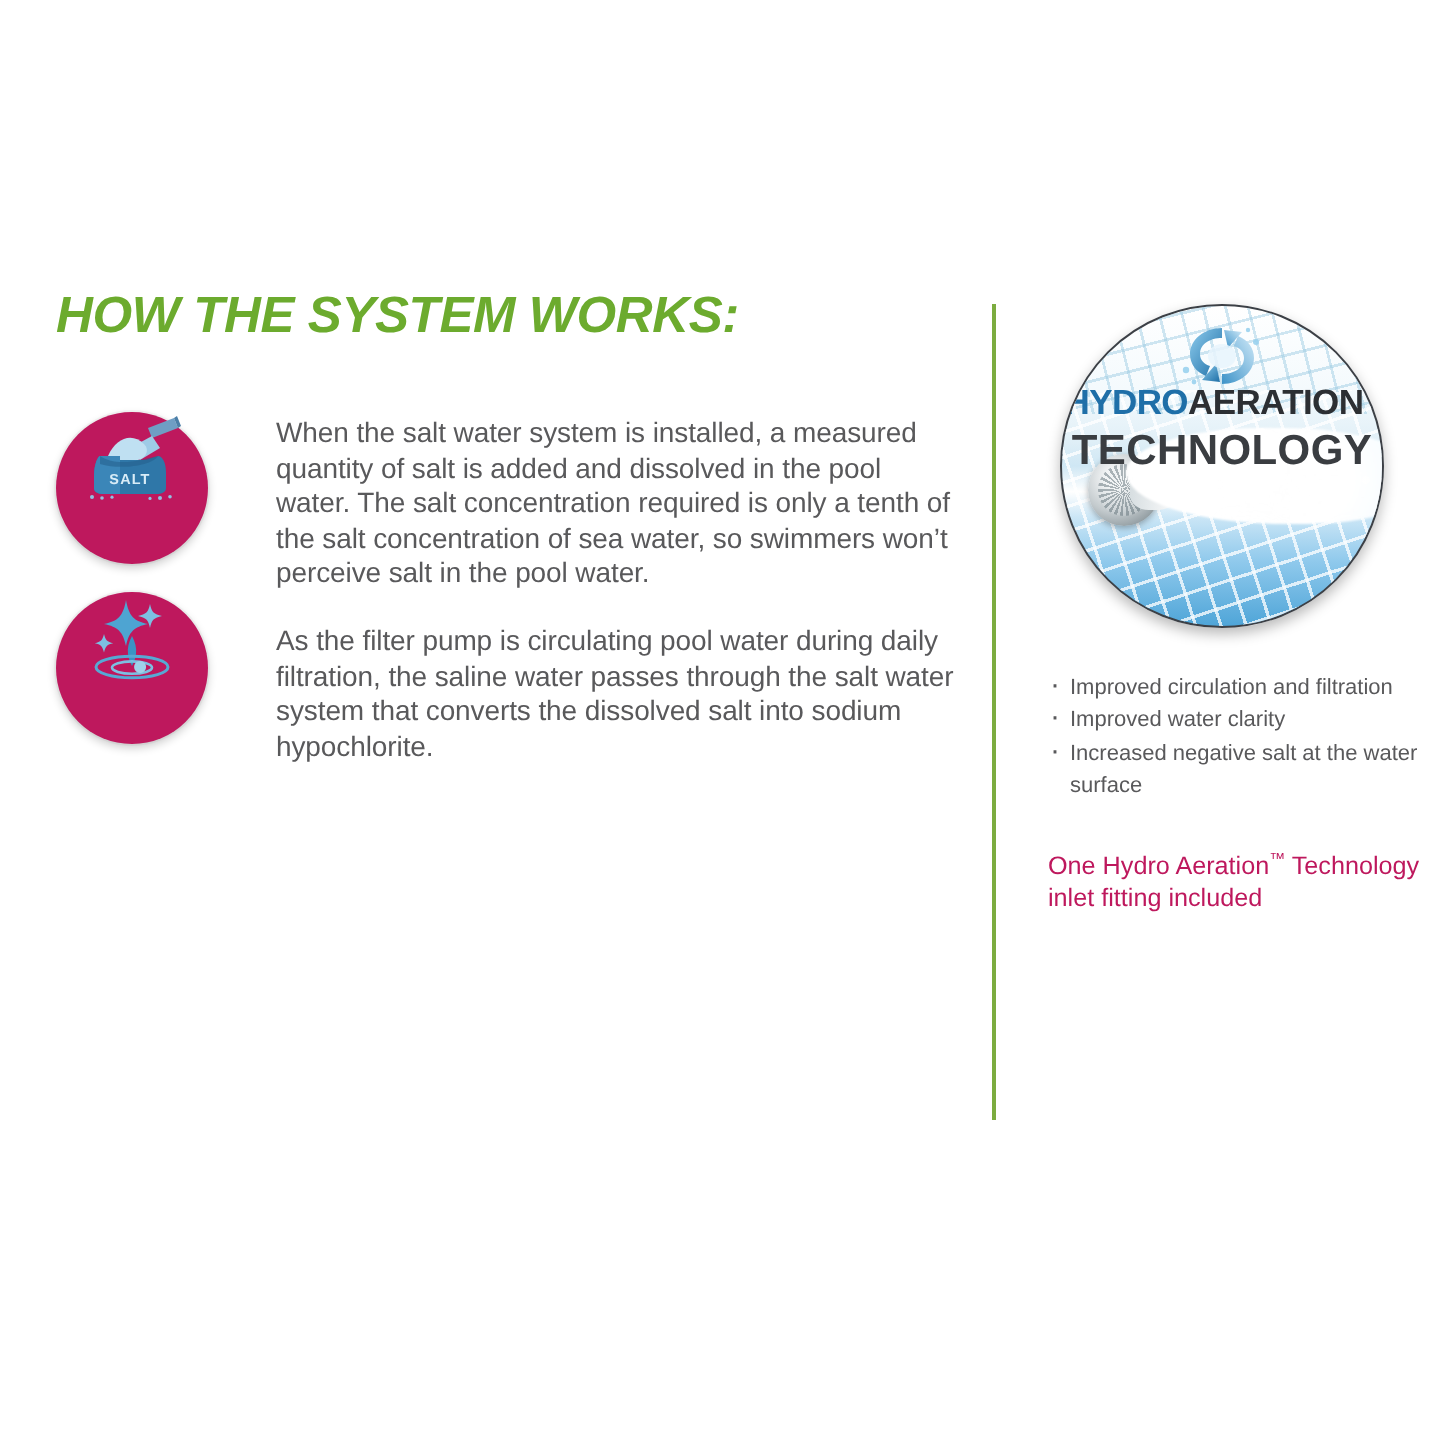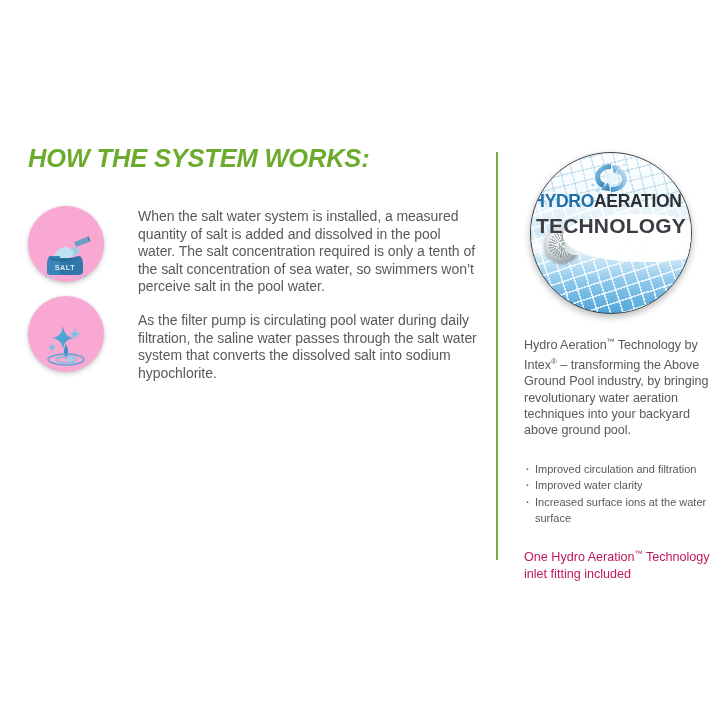--- a/index.html
+++ b/index.html
@@ -50,24 +50,24 @@
     align-items: flex-start;
   }
   .step + .step { margin-top: 0; }
 
   .step-icon {
     position: relative;
     flex: 0 0 auto;
     width: 76px;
     height: 76px;
     border-radius: 50%;
-    background: #f9a8d4;
+    background: #be185d;
     box-shadow: 0 2px 5px rgba(0,0,0,0.20), 0 0 0 1px rgba(0,0,0,0.035);
     display: flex;
-    align-items: flex-end;
+    align-items: flex-start;
     justify-content: center;
   }
   .step-text {
     flex: 1 1 auto;
     margin-left: 34px;
     color: #59595b;
     font-size: 14px;
     line-height: 17.6px;
     letter-spacing: -0.05px;
   }
@@ -372,24 +372,23 @@
       </div>
 
       <div class="badge-words">
         <div class="badge-line1">
           <span class="w-hydro">HYDRO</span><span class="w-aeration">AERATION</span><span class="w-tm">™</span>
         </div>
         <div class="badge-line2">TECHNOLOGY</div>
       </div>
     </div>
 
-    <p class="right-para"><span>Hydro Aeration</span><span class="sup">™</span><span> Technology by Intex</span><span class="sup">®</span><span> – transforming the Above Ground Pool industry, by bringing revolutionary water aeration techniques into your backyard above ground pool.</span></p>
 
     <ul class="bullets">
       <li>Improved circulation and filtration</li>
       <li>Improved water clarity</li>
-      <li>Increased surface ions at the water surface</li>
+      <li>Increased negative salt at the water surface</li>
     </ul>
 
     <p class="right-note"><span>One Hydro Aeration</span><span class="sup">™</span><span> Technology inlet fitting included</span></p>
 
   </div>
 </div>
 
 </body></html>

